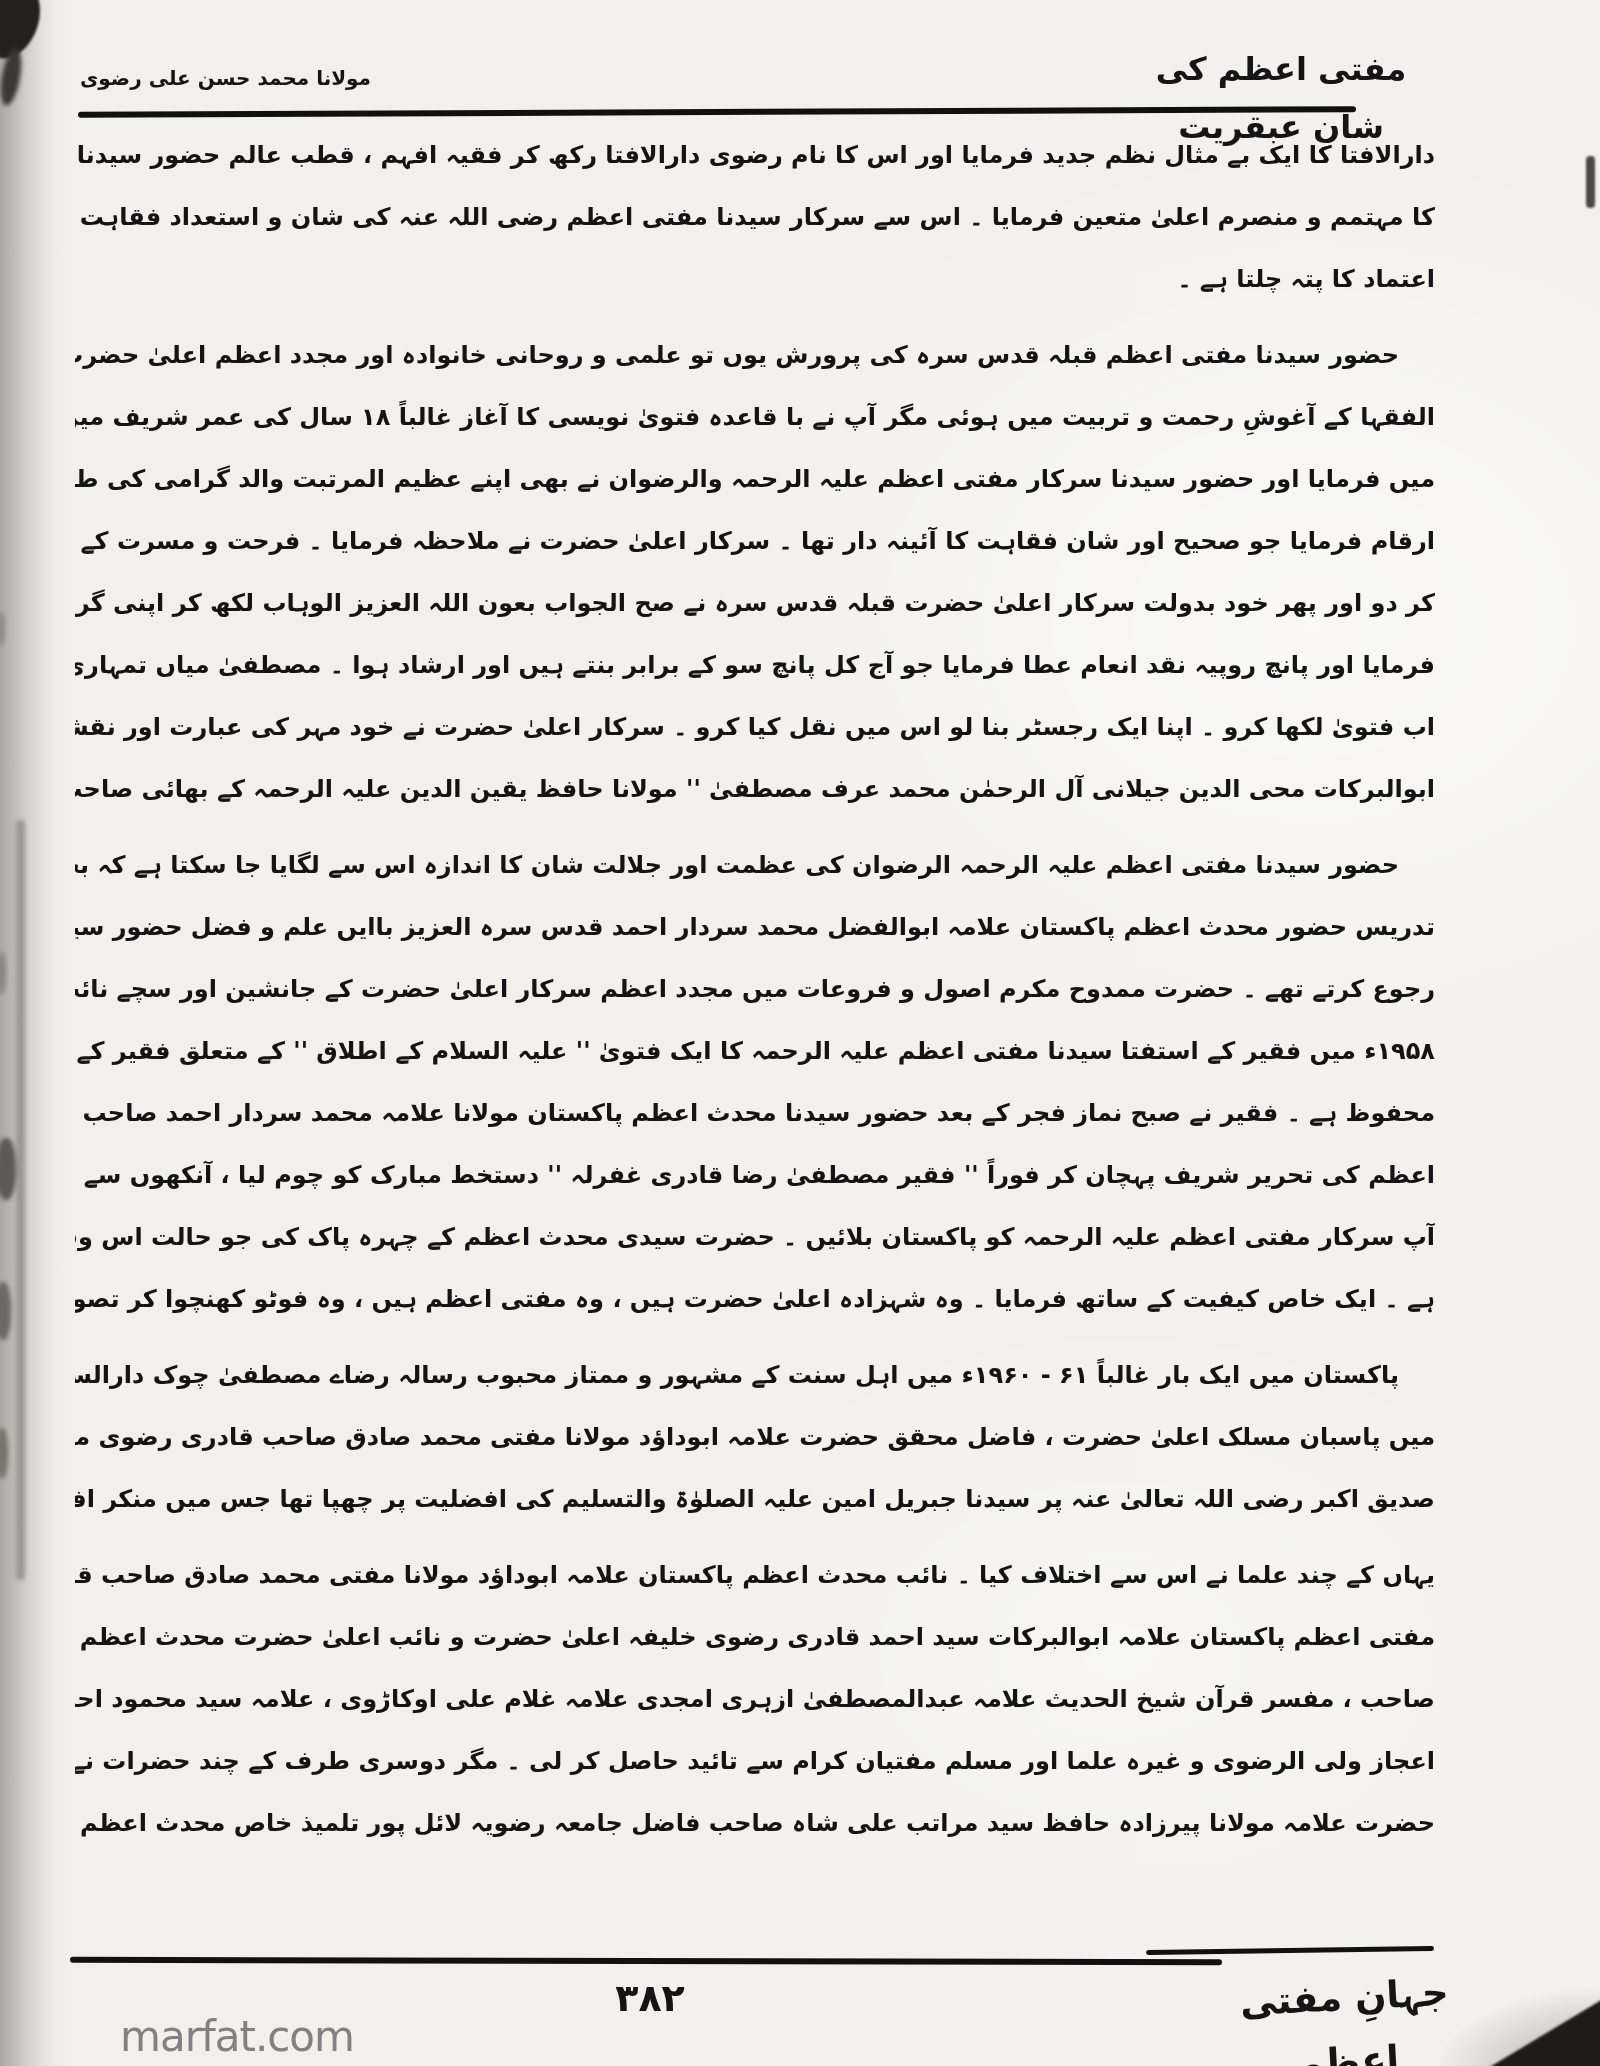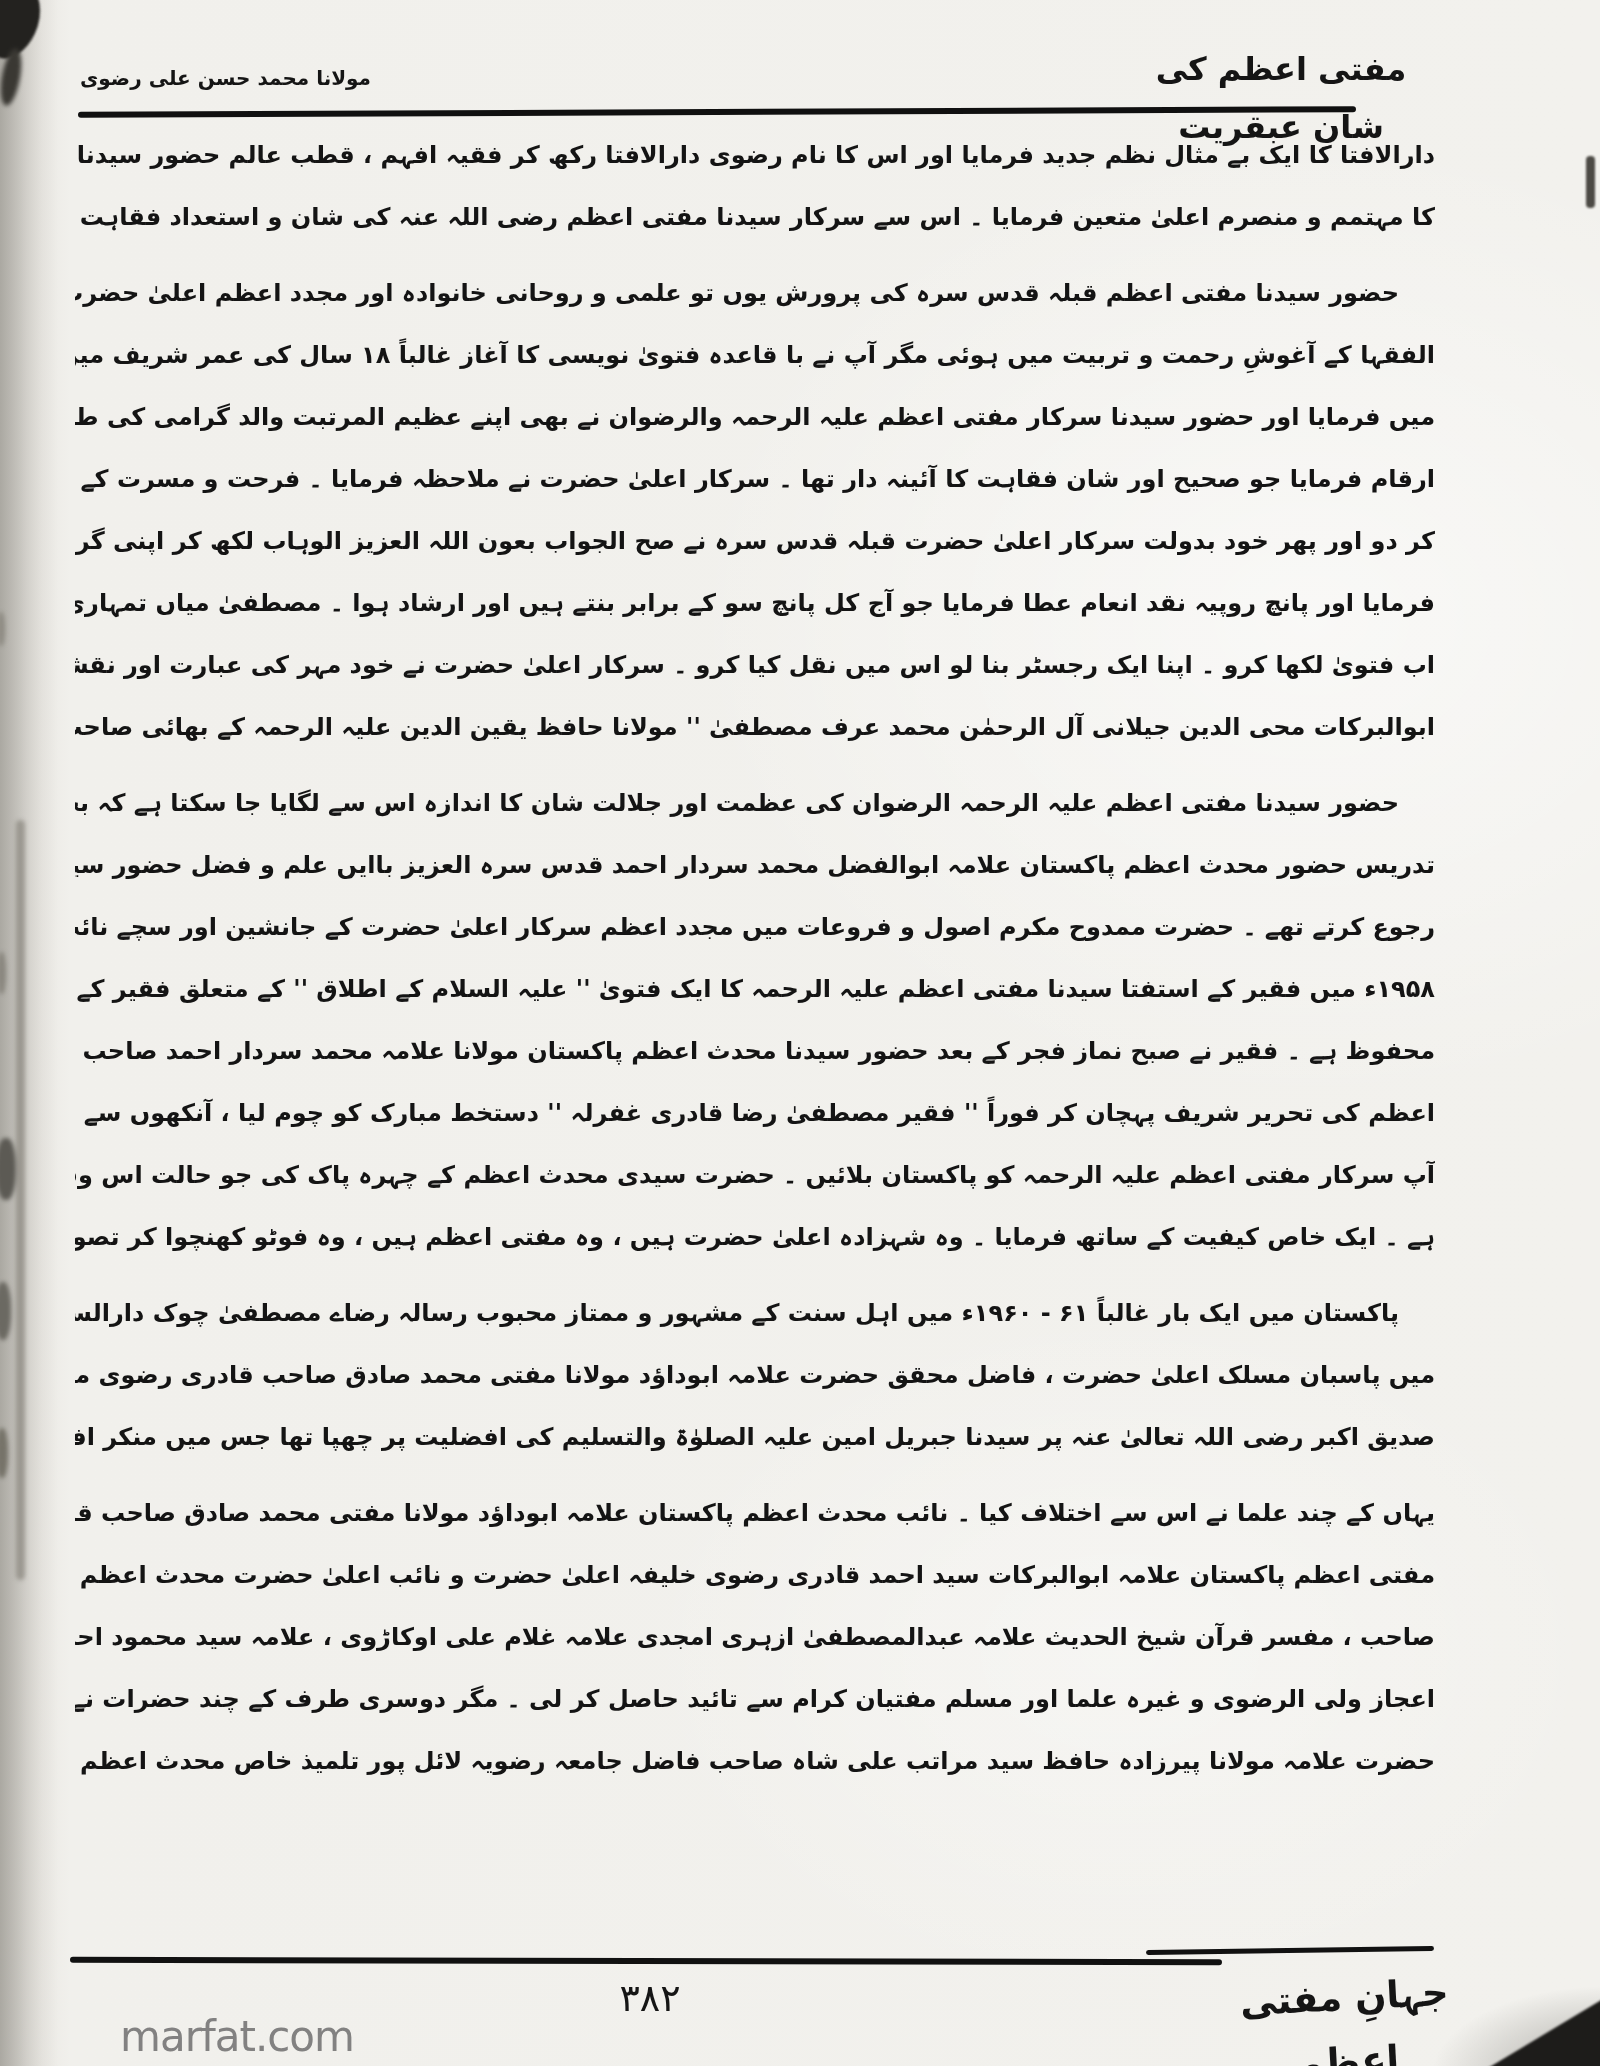--- a/index.html
+++ b/index.html
@@ -85,21 +85,21 @@
   .ftr-rule-main{
     position:absolute;left:70px;top:1958px;width:1152px;height:6px;
     background:#111;border-radius:3px;transform:rotate(0.12deg);
   }
   .ftr-rule-right{
     position:absolute;left:1146px;top:1948px;width:288px;height:5px;
     background:#111;border-radius:3px;transform:rotate(-0.8deg);
   }
   .page-number{
     position:absolute;left:75px;top:1976px;width:1150px;
-    text-align:center;font-weight:normal;font-size:38px;direction:rtl;
+    text-align:center;font-weight:bold;font-size:38px;direction:rtl;
   }
   .book-title{
     position:absolute;left:1196px;top:1966px;width:300px;
     direction:rtl;text-align:center;font-weight:bold;font-size:37px;line-height:64px;
     transform:rotate(-3deg);
   }
   .watermark{
     position:absolute;left:120px;top:2012px;width:1160px;
     font-size:42px;color:#767676;opacity:0.9;
     letter-spacing:-1px;
@@ -124,20 +124,21 @@
 <div class="corner-wedge"></div>
 
 <div class="hdr-title">مفتی اعظم کی شانِ عبقریت</div>
 <div class="hdr-author">مولانا محمد حسن علی رضوی</div>
 <div class="hdr-rule"></div>
 
 <div class="text-column" lang="ur" dir="rtl">
     <div class="para">
       <div class="line">دارالافتا کا ایک بے مثال نظم جدید فرمایا اور اس کا نام رضوی دارالافتا رکھ کر فقیہ افہم ، قطب عالم حضور سیدنا مفتی اعظم قدس سرہ العزیز کو اس</div>
       <div class="line">کا مہتمم و منصرم اعلیٰ متعین فرمایا ۔ اس سے سرکار سیدنا مفتی اعظم رضی اللہ عنہ کی شان و استعداد فقاہت پر حضور اعلیٰ حضرت علیہ الرحمہ کے</div>
+      <div class="line end-right">اعتماد کا پتہ چلتا ہے ۔</div>
     </div>
     <div class="para">
       <div class="line indent">حضور سیدنا مفتی اعظم قبلہ قدس سرہ کی پرورش یوں تو علمی و روحانی خانوادہ اور مجدد اعظم اعلیٰ حضرت جیسے شیخ الفقہا و سلطان</div>
       <div class="line">الفقہا کے آغوشِ رحمت و تربیت میں ہوئی مگر آپ نے با قاعدہ فتویٰ نویسی کا آغاز غالباً ۱۸ سال کی عمر شریف میں ۱۳۲۸ھ/ ۱۹۱۰ء</div>
       <div class="line">میں فرمایا اور حضور سیدنا سرکار مفتی اعظم علیہ الرحمہ والرضوان نے بھی اپنے عظیم المرتبت والد گرامی کی طرح پہلا فتویٰ مسئلہ رضاعت پر</div>
       <div class="line">ارقام فرمایا جو صحیح اور شان فقاہت کا آئینہ دار تھا ۔ سرکار اعلیٰ حضرت نے ملاحظہ فرمایا ۔ فرحت و مسرت کے ساتھ فرمایا ۔ اس پر اپنے دستخط</div>
       <div class="line">کر دو اور پھر خود بدولت سرکار اعلیٰ حضرت قبلہ قدس سرہ نے صح الجواب بعون اللہ العزیز الوہاب لکھ کر اپنی گراں قدر تصدیق سے مزین</div>
       <div class="line">فرمایا اور پانچ روپیہ نقد انعام عطا فرمایا جو آج کل پانچ سو کے برابر بنتے ہیں اور ارشاد ہوا ۔ مصطفیٰ میاں تمہاری مہر بنوا کر دیتا ہوں ۔</div>
       <div class="line">اب فتویٰ لکھا کرو ۔ اپنا ایک رجسٹر بنا لو اس میں نقل کیا کرو ۔ سرکار اعلیٰ حضرت نے خود مہر کی عبارت اور نقشہ تحریر فرمایا جو یہ ہے ''</div>
       <div class="line">ابوالبرکات محی الدین جیلانی آل الرحمٰن محمد عرف مصطفیٰ '' مولانا حافظ یقین الدین علیہ الرحمہ کے بھائی صاحب سے مہر بنوا کر عطا کی ۔</div>

